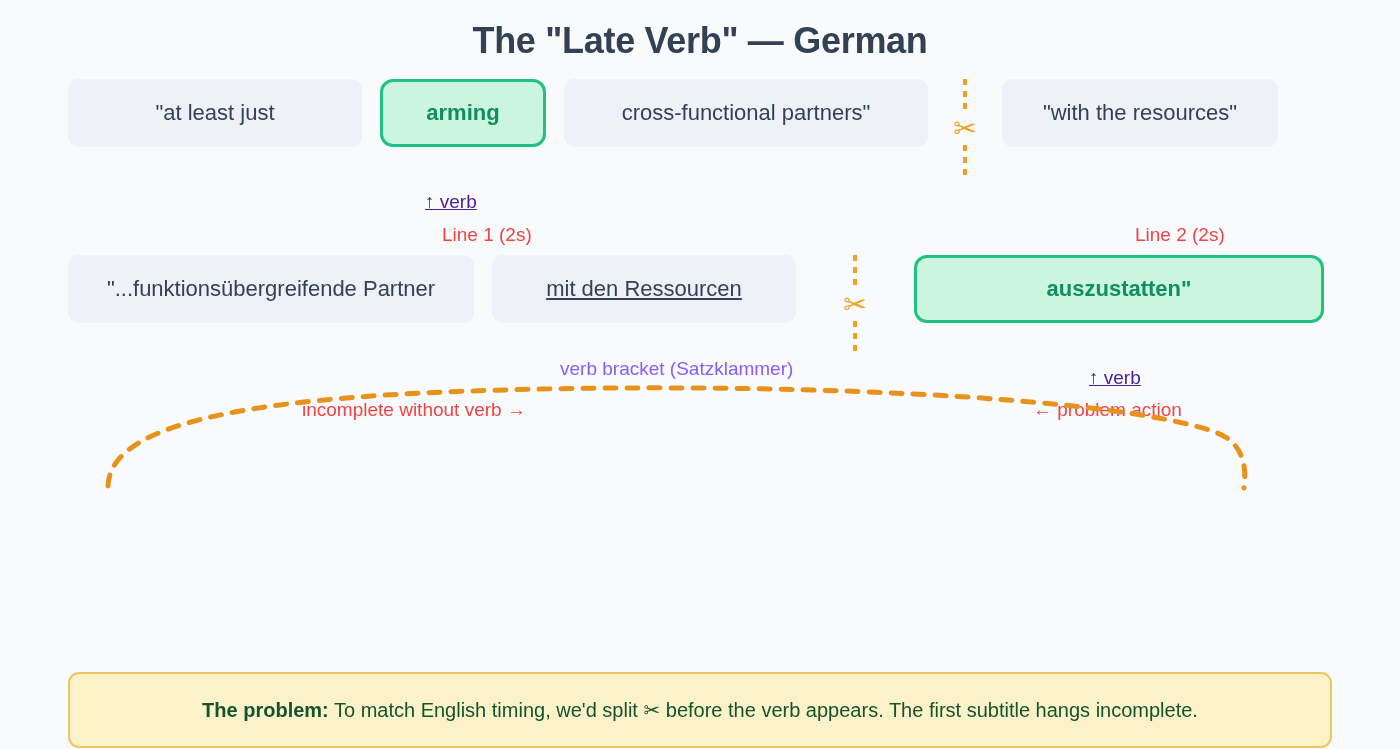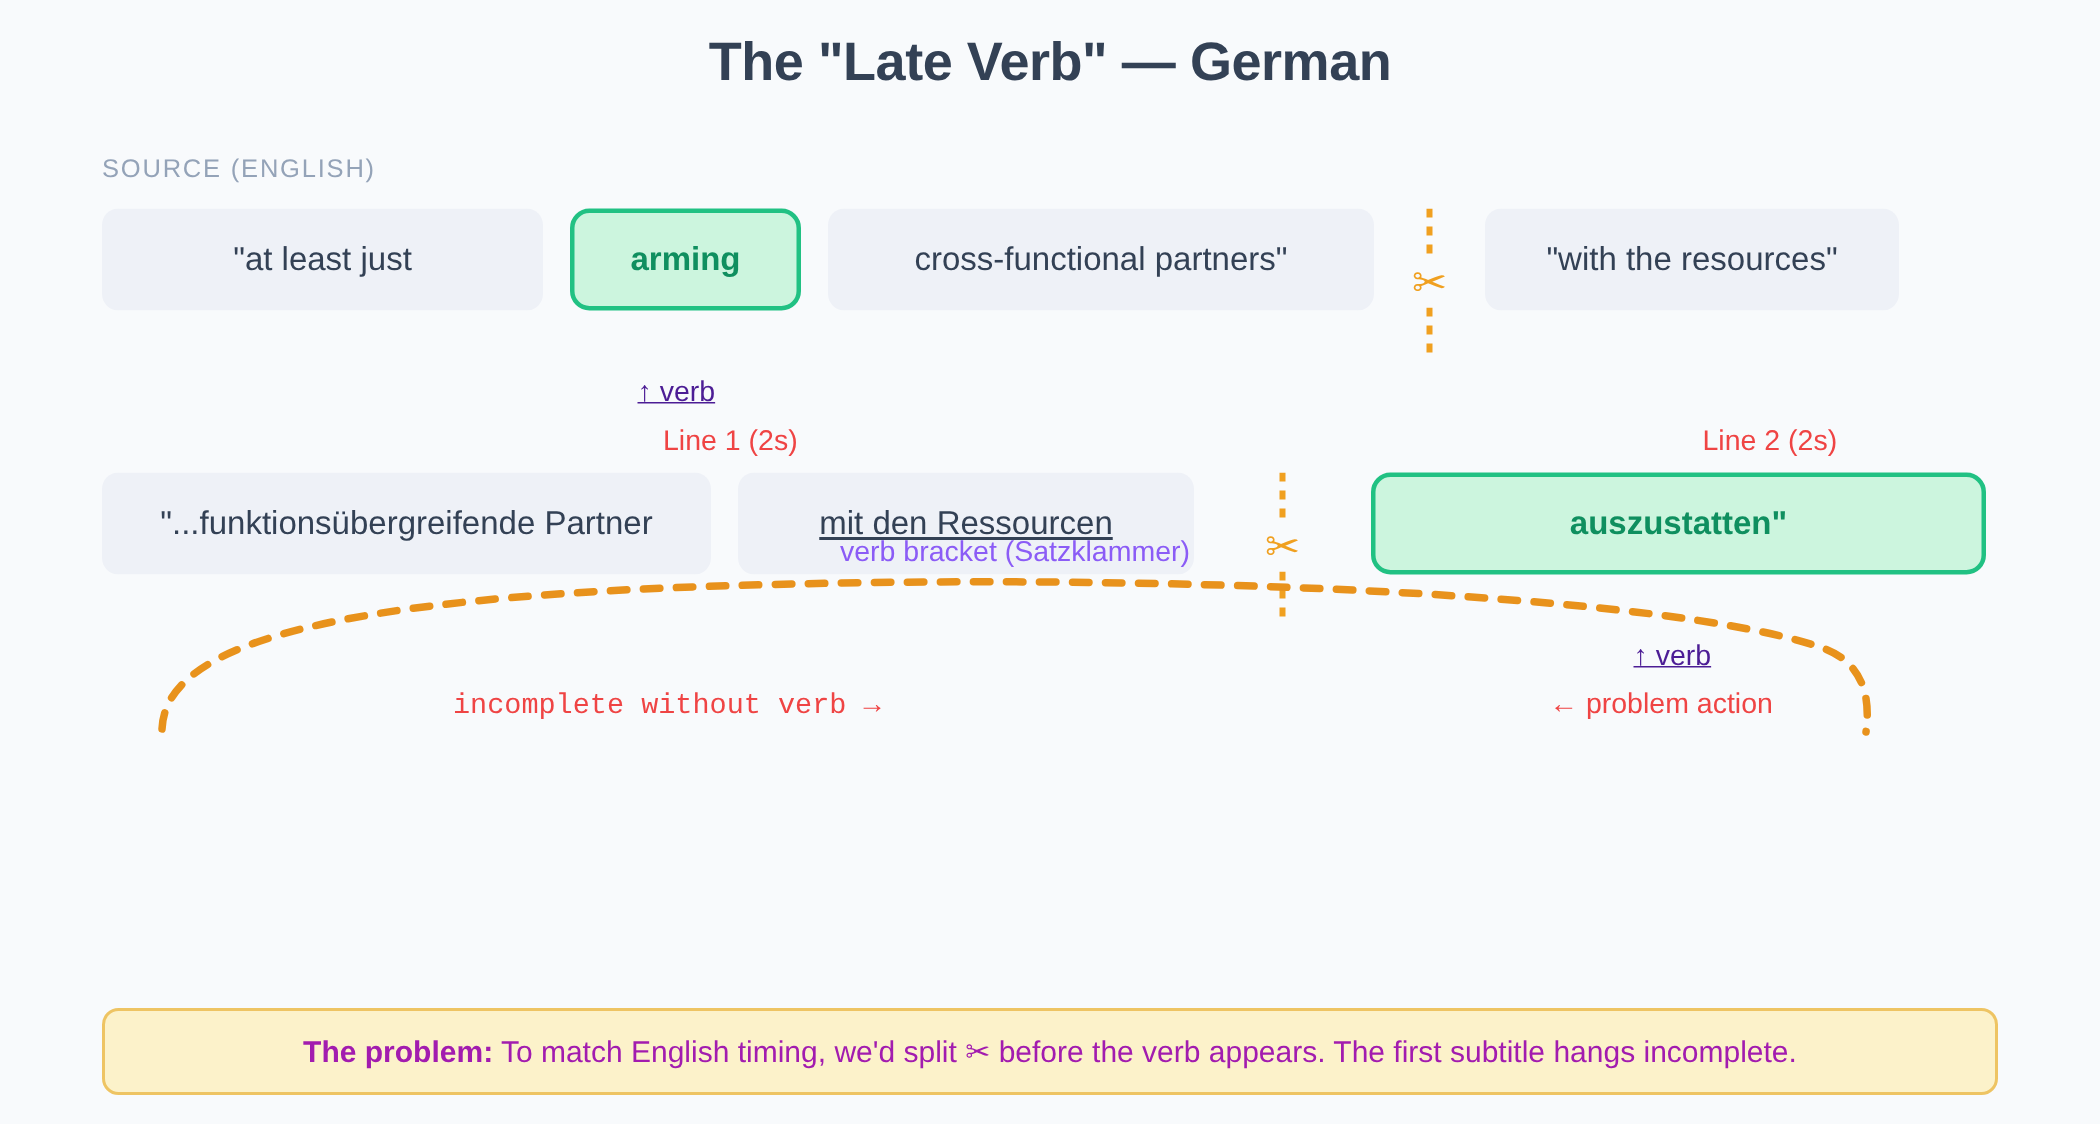--- a/index.html
+++ b/index.html
@@ -77,21 +77,21 @@
   .chip.verb {
     background: #ccf5de;
     border: 3px solid #21c183;
     color: #0f8f5f;
     font-weight: bold;
     border-radius: 13px;
   }
 
   
   .col-en-1 { width: 294px; }
-  .col-en-verb { width: 154px; }
+  .col-en-verb { width: 166px; }
   .col-en-3 { width: 364px; }
   .col-en-4 { width: 276px; }
 
   
   .col-de-1 { width: 406px; }
   .col-de-2 { width: 304px; text-decoration: underline; }
   .col-de-verb { width: 410px; }
 
   
   .scissor {
@@ -146,43 +146,42 @@
     color: #8b5cf6;
     white-space: nowrap;
   }
 
   
   .callout {
     position: absolute;
     left: 68px;
     top: 672px;
     width: 1264px;
-    height: 58px;
+    height: 76px;
     box-sizing: border-box;
     background: #fcf2ca;
     border: 2px solid #eec463;
     border-radius: 11px;
     display: flex;
     align-items: center;
     justify-content: center;
     font-size: 20px;
-    color: #a21caf;
+    color: #14532d;
     padding: 0 20px;
   }
   .callout b { font-weight: bold; }
   .callout .txt { white-space: nowrap; }
 </style>
 </head>
 <body>
 
 <div class="page">
 
   <h1 class="title">The "Late Verb" — German</h1>
 
-  <div class="section-label" id="source-section-label">SOURCE (ENGLISH)</div>
 
   <div class="chip-row">
     <div class="chip col-en-1">"at least just</div>
     <div class="chip verb col-en-verb">arming</div>
     <div class="chip col-en-3">cross-functional partners"</div>
 
     <div class="scissor">
       <span class="dash"></span>
       <span class="glyph">✂</span>
       <span class="dash"></span>
@@ -207,21 +206,21 @@
       <span class="glyph">✂</span>
       <span class="dash"></span>
     </div>
 
     <div class="chip verb col-de-verb">auszustatten"</div>
   </div>
 
   <div class="anno-row">
     <span class="anno verb-tag" style="left:1021px; top:12px;">↑ verb</span>
     <span class="anno muted" style="left:965px; top:44px;">← problem action</span>
-    <span class="anno muted" style="left:234px; top:44px;font-family:Liberation Mono, monospace;">incomplete without verb →</span>
+    <span class="anno muted" style="left:234px; top:44px;">incomplete without verb →</span>
   </div>
 
   <div class="bracket-wrap">
     <svg width="1400" height="749" viewBox="0 0 1400 749">
       <path d="M 108 486
                C 110 432, 210 400, 470 391
                C 760 381, 1110 395, 1215 432
                C 1243 442, 1247 466, 1244 488" fill="none" stroke="#e8921c" stroke-width="5" stroke-linecap="round" stroke-dasharray="11 11"></path>
     </svg>
     <span class="bracket-label">verb bracket (Satzklammer)</span>

